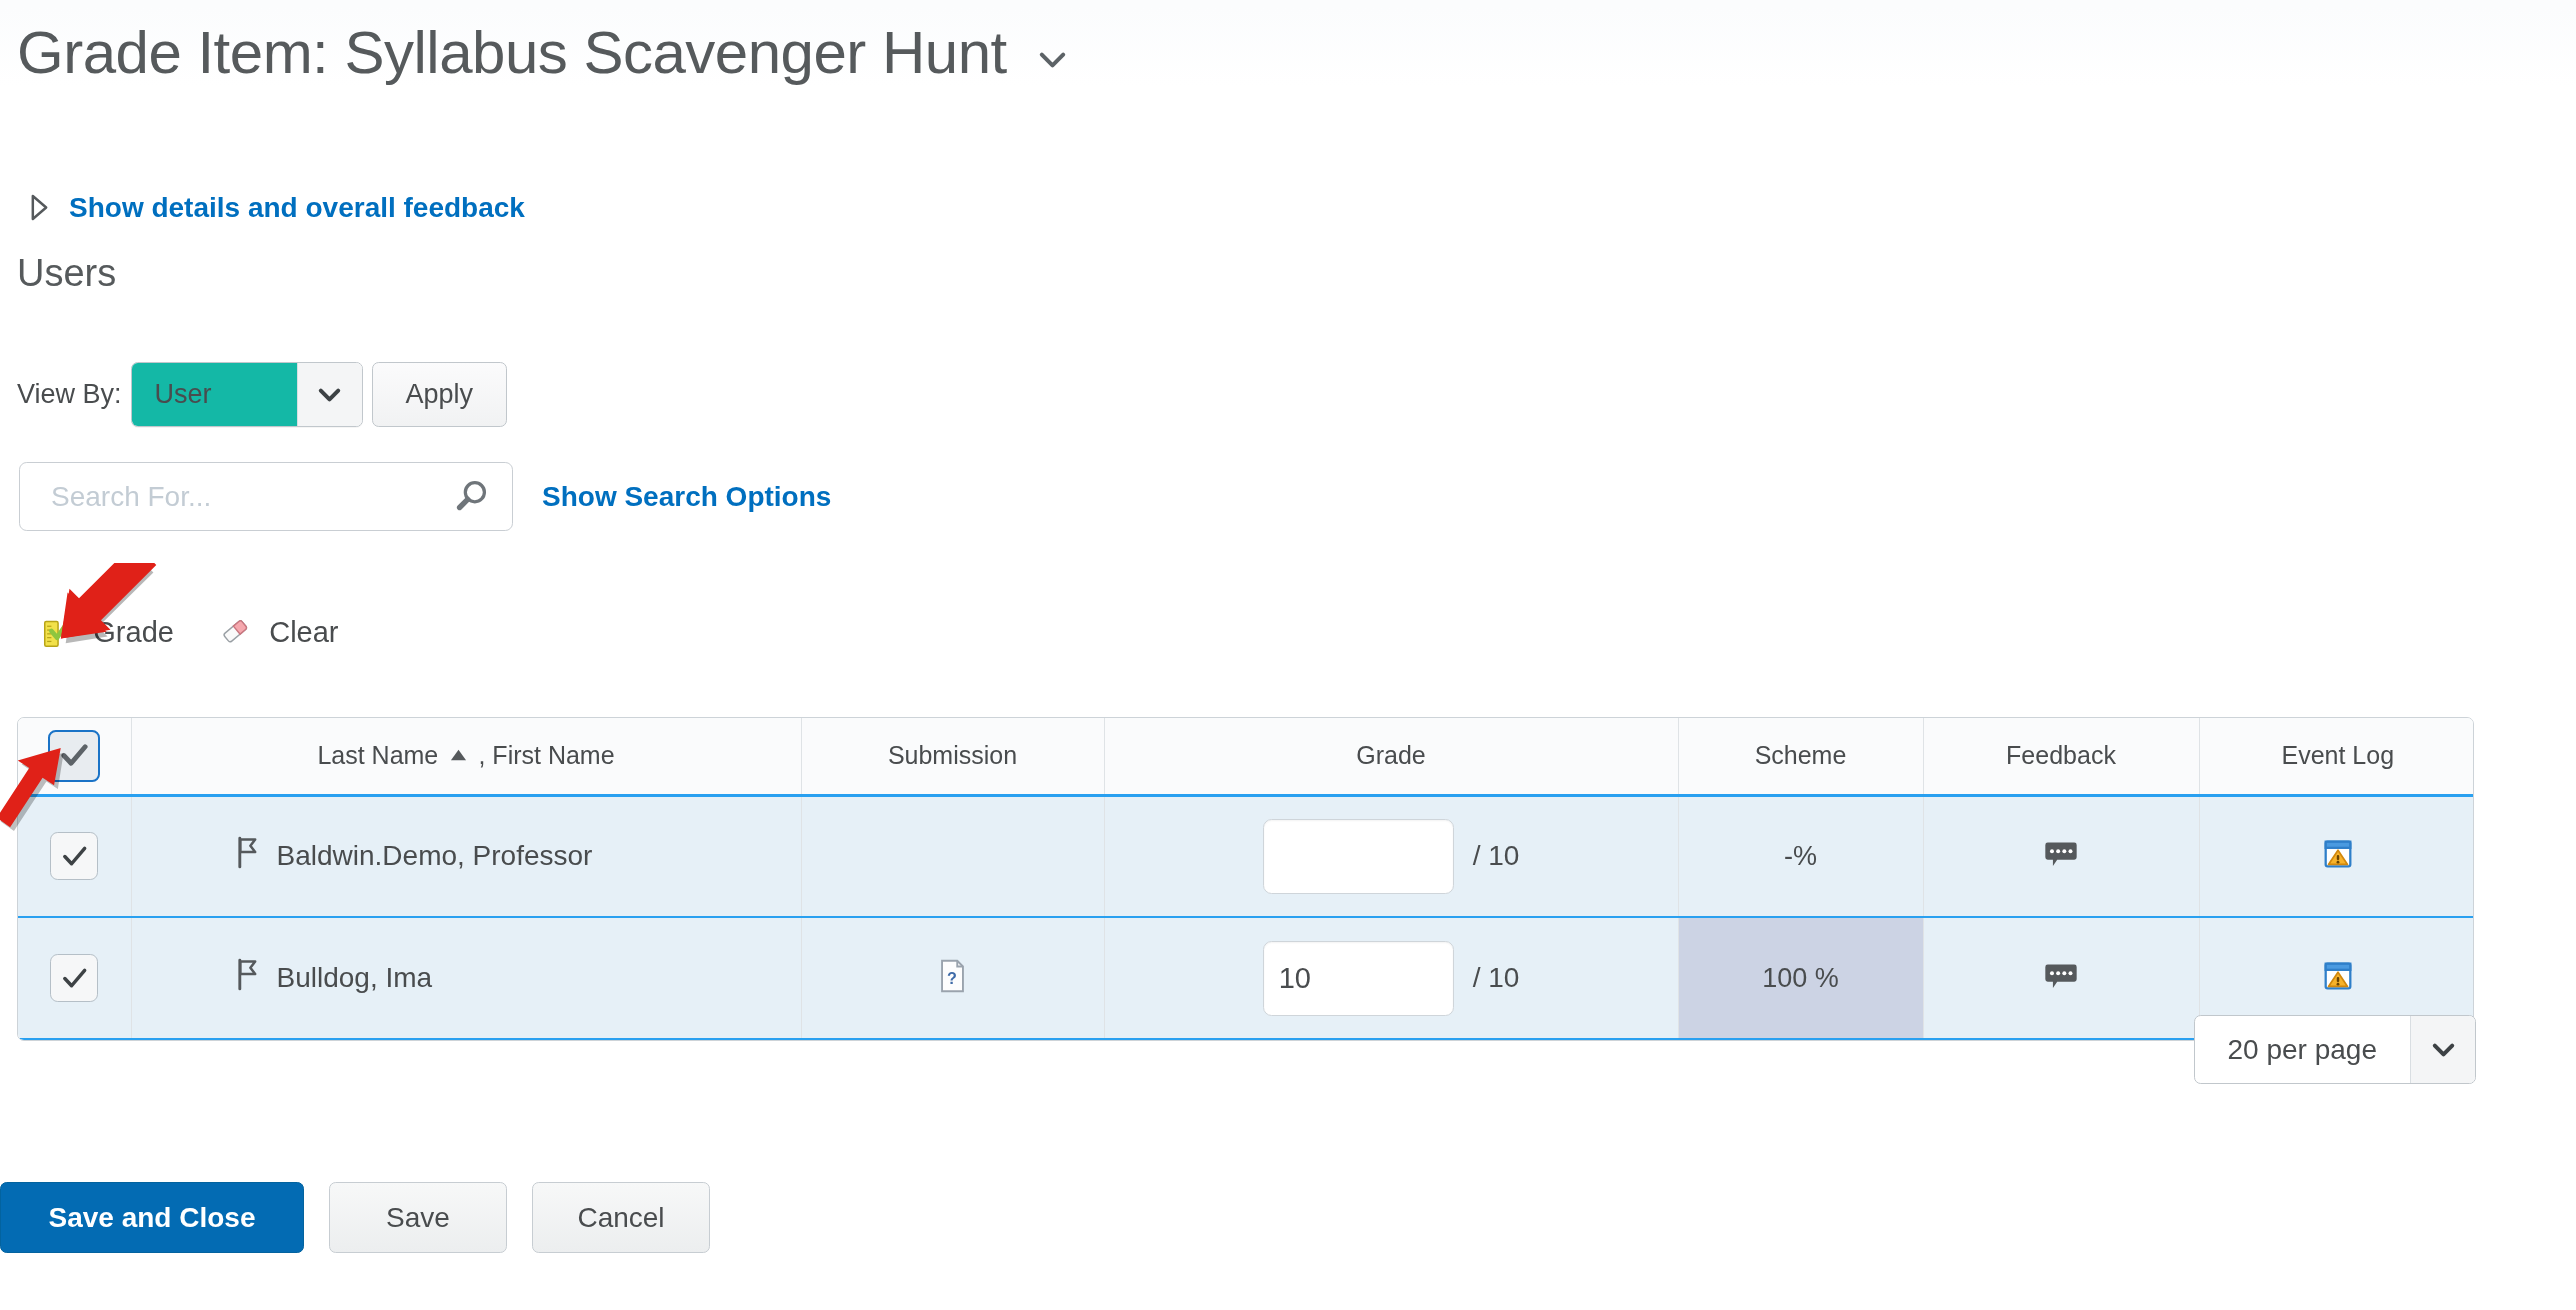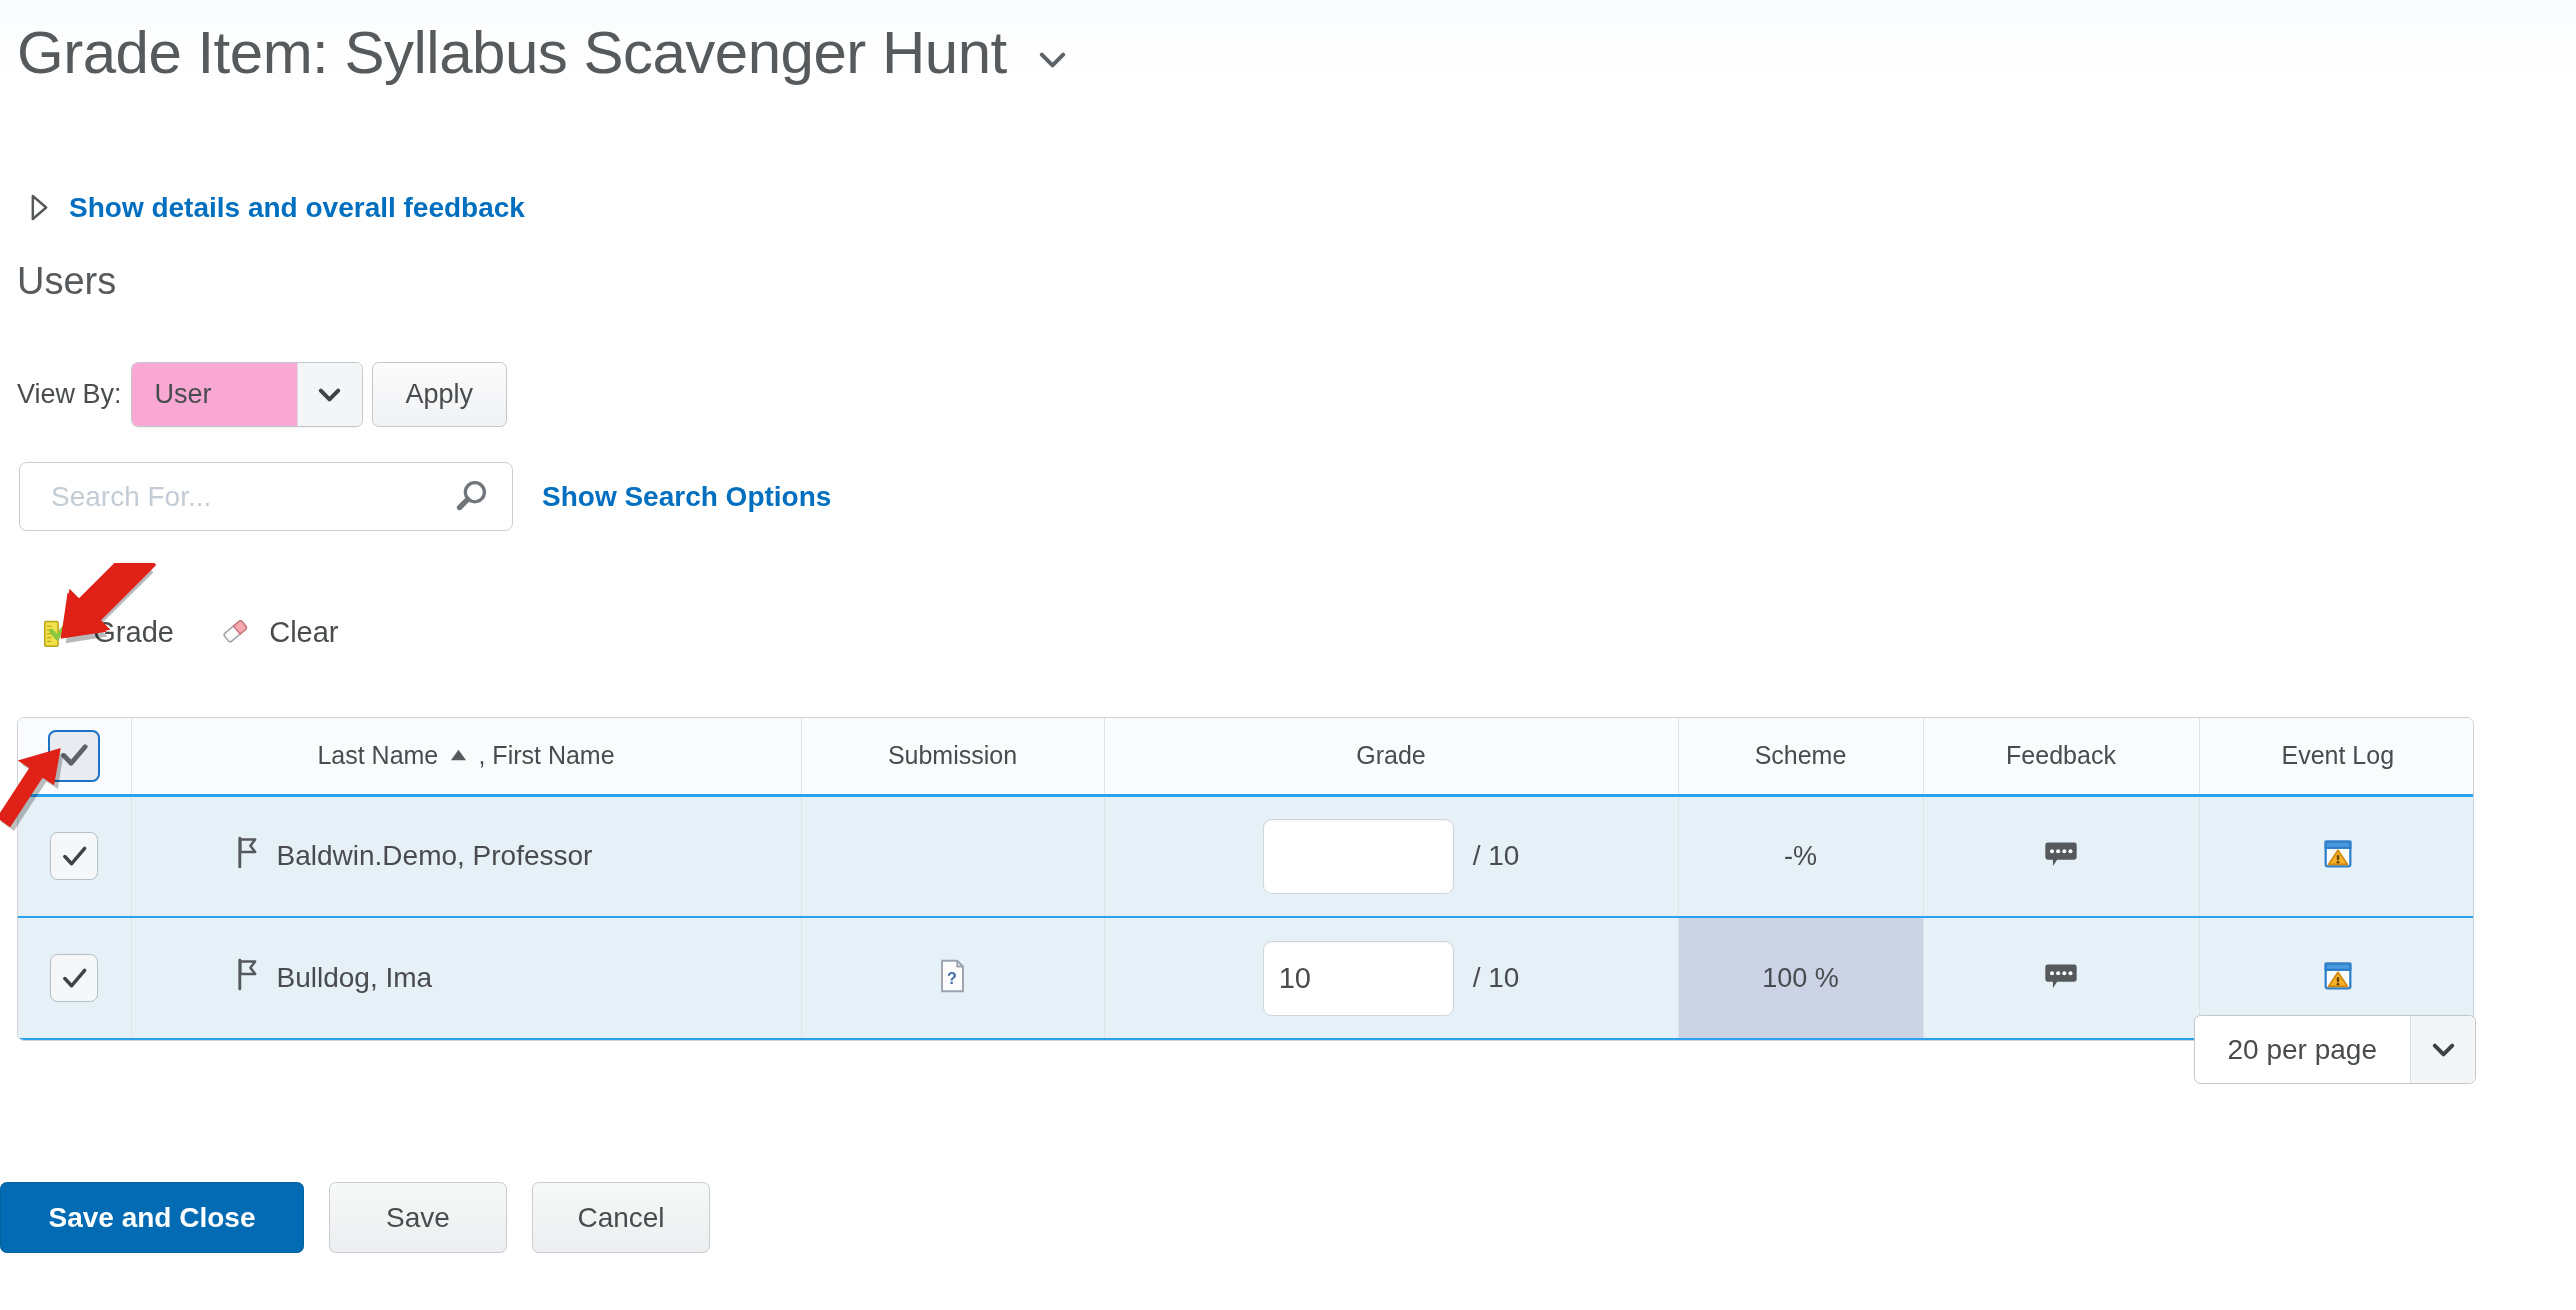--- a/index.html
+++ b/index.html
@@ -48,21 +48,21 @@
   }
   .link-blue {
     color: #006fbf;
     font-size: 28px;
     font-weight: 700;
     white-space: nowrap;
   }
 
   
   .users-head {
-    position: absolute; left: 17px; top: 260px;
+    position: absolute; left: 17px; top: 252px;
     font-size: 38px;
     color: #565a5c;
     font-weight: 400;
   }
 
   
   .viewby-row {
     position: absolute; left: 17px; top: 362px;
     display: flex; align-items: center; gap: 9px;
   }
@@ -77,21 +77,21 @@
     border-radius: 6.7px;
     background: #ffffff;
     overflow: hidden;
     box-shadow: 0 1px 0 rgba(0,0,0,0.04);
   }
   .select-value {
     display:flex; align-items:center;
     padding: 0 23px 0 23px;
     font-size: 27px; color: #494c4e;
     min-width: 165px;
-    background:#f9a8d4;
+    background:#14b8a6;
   }
   .select-arrow {
     width: 65px;
     display:flex; align-items:center; justify-content:center;
     background: #f4f5f6;
     border-left: 1px solid #d9dee2;
   }
   .btn-generic {
     height: 65px;
     padding: 0 33px;

